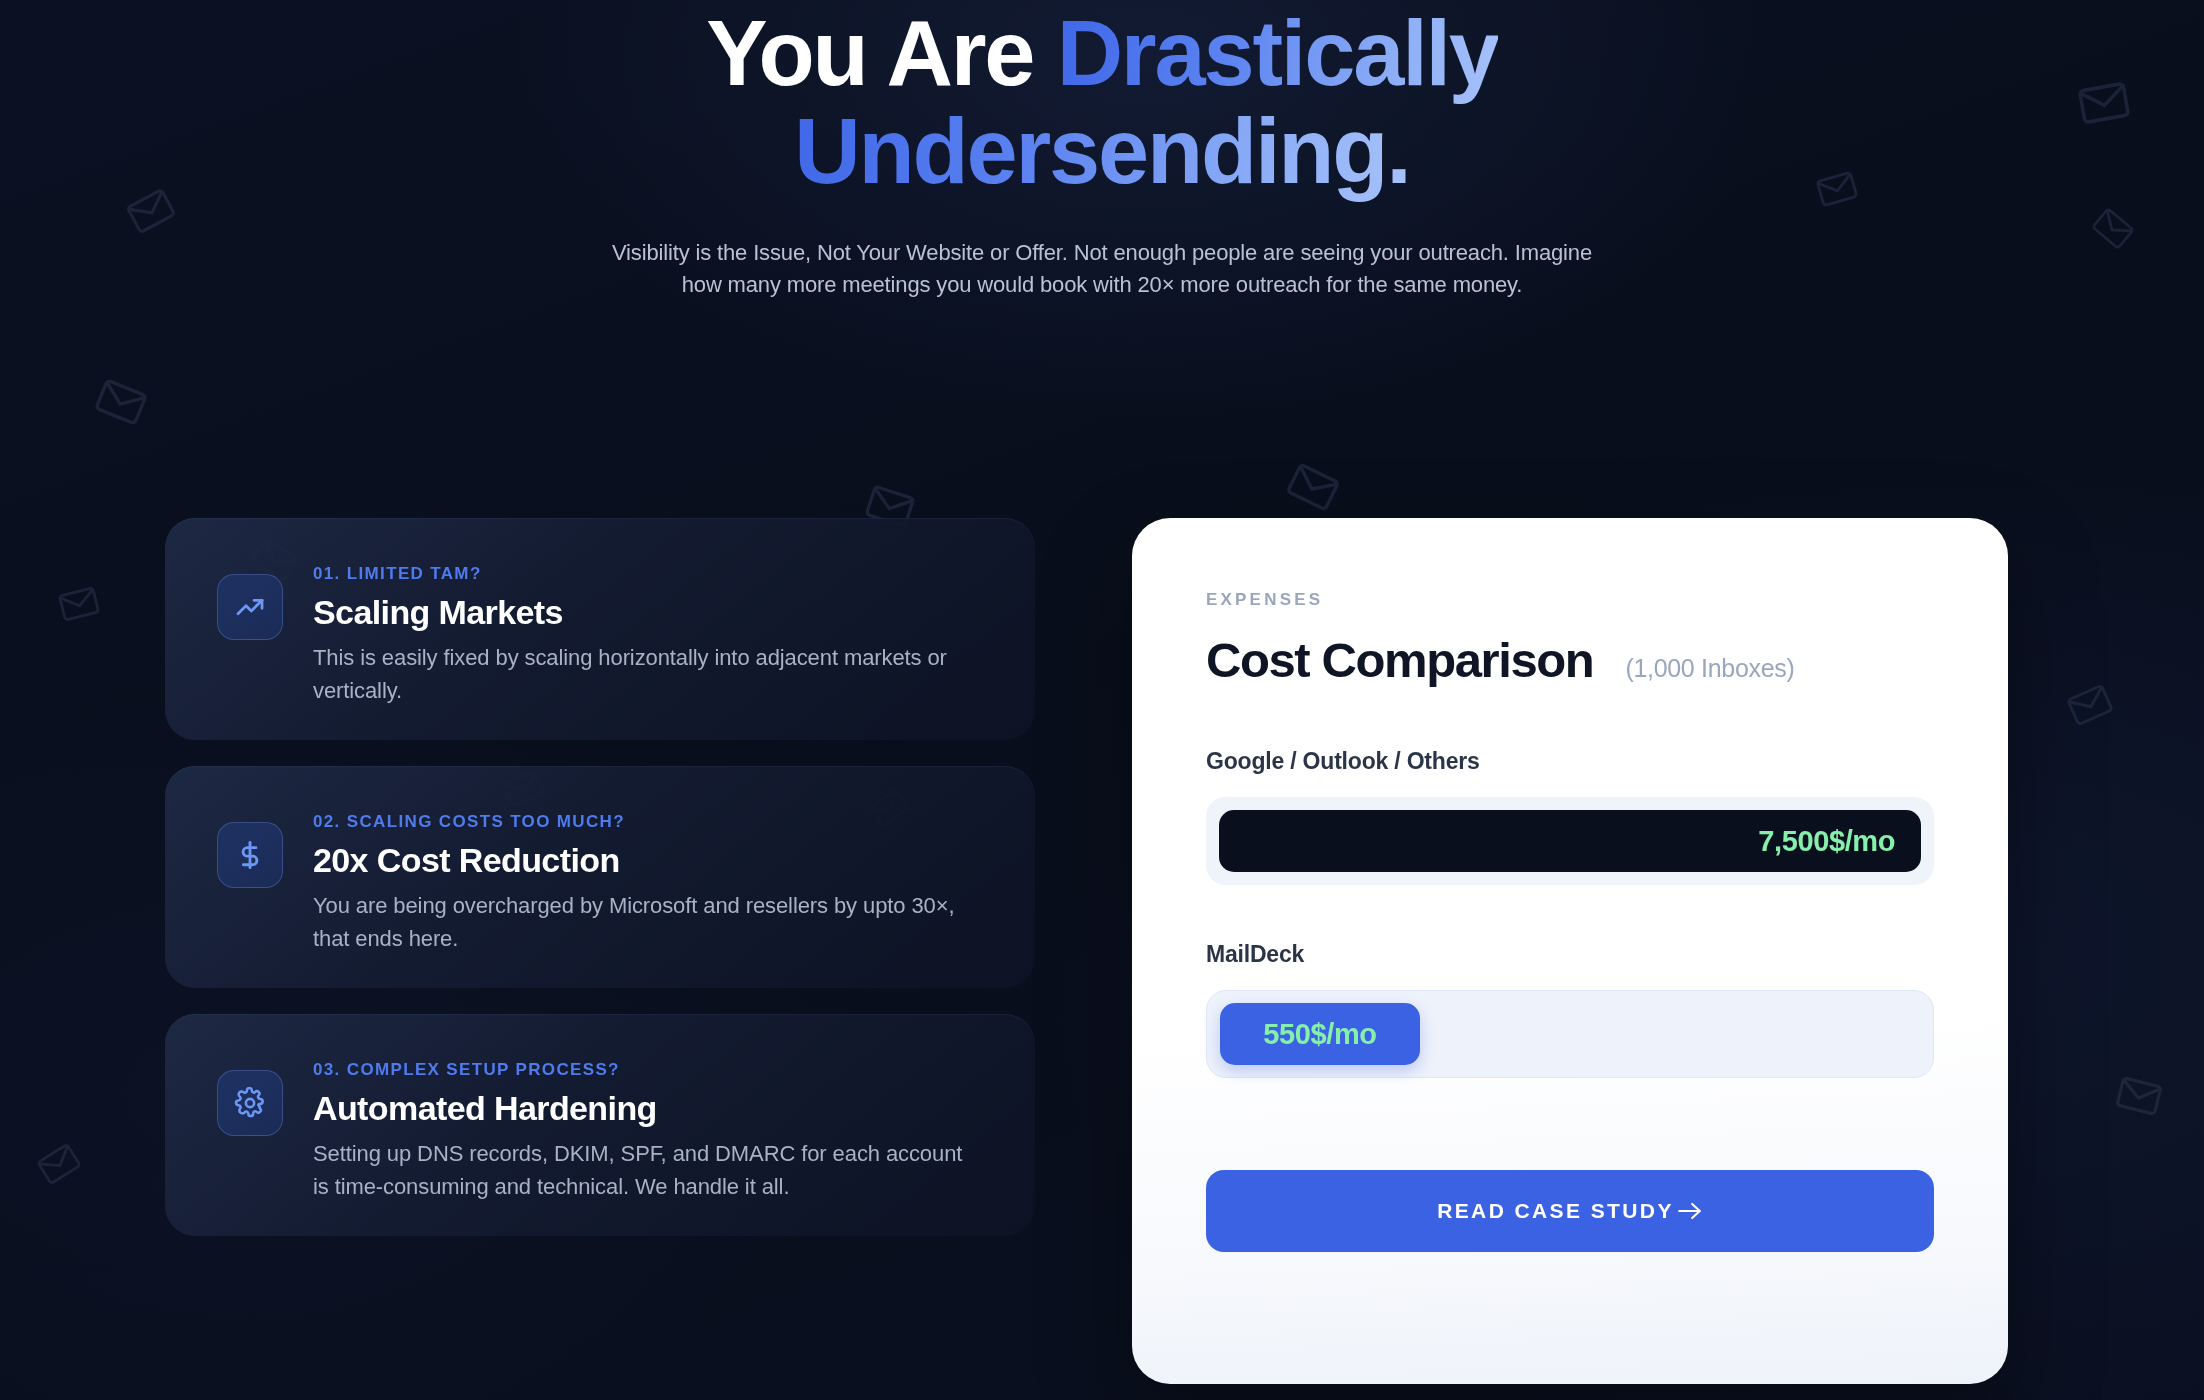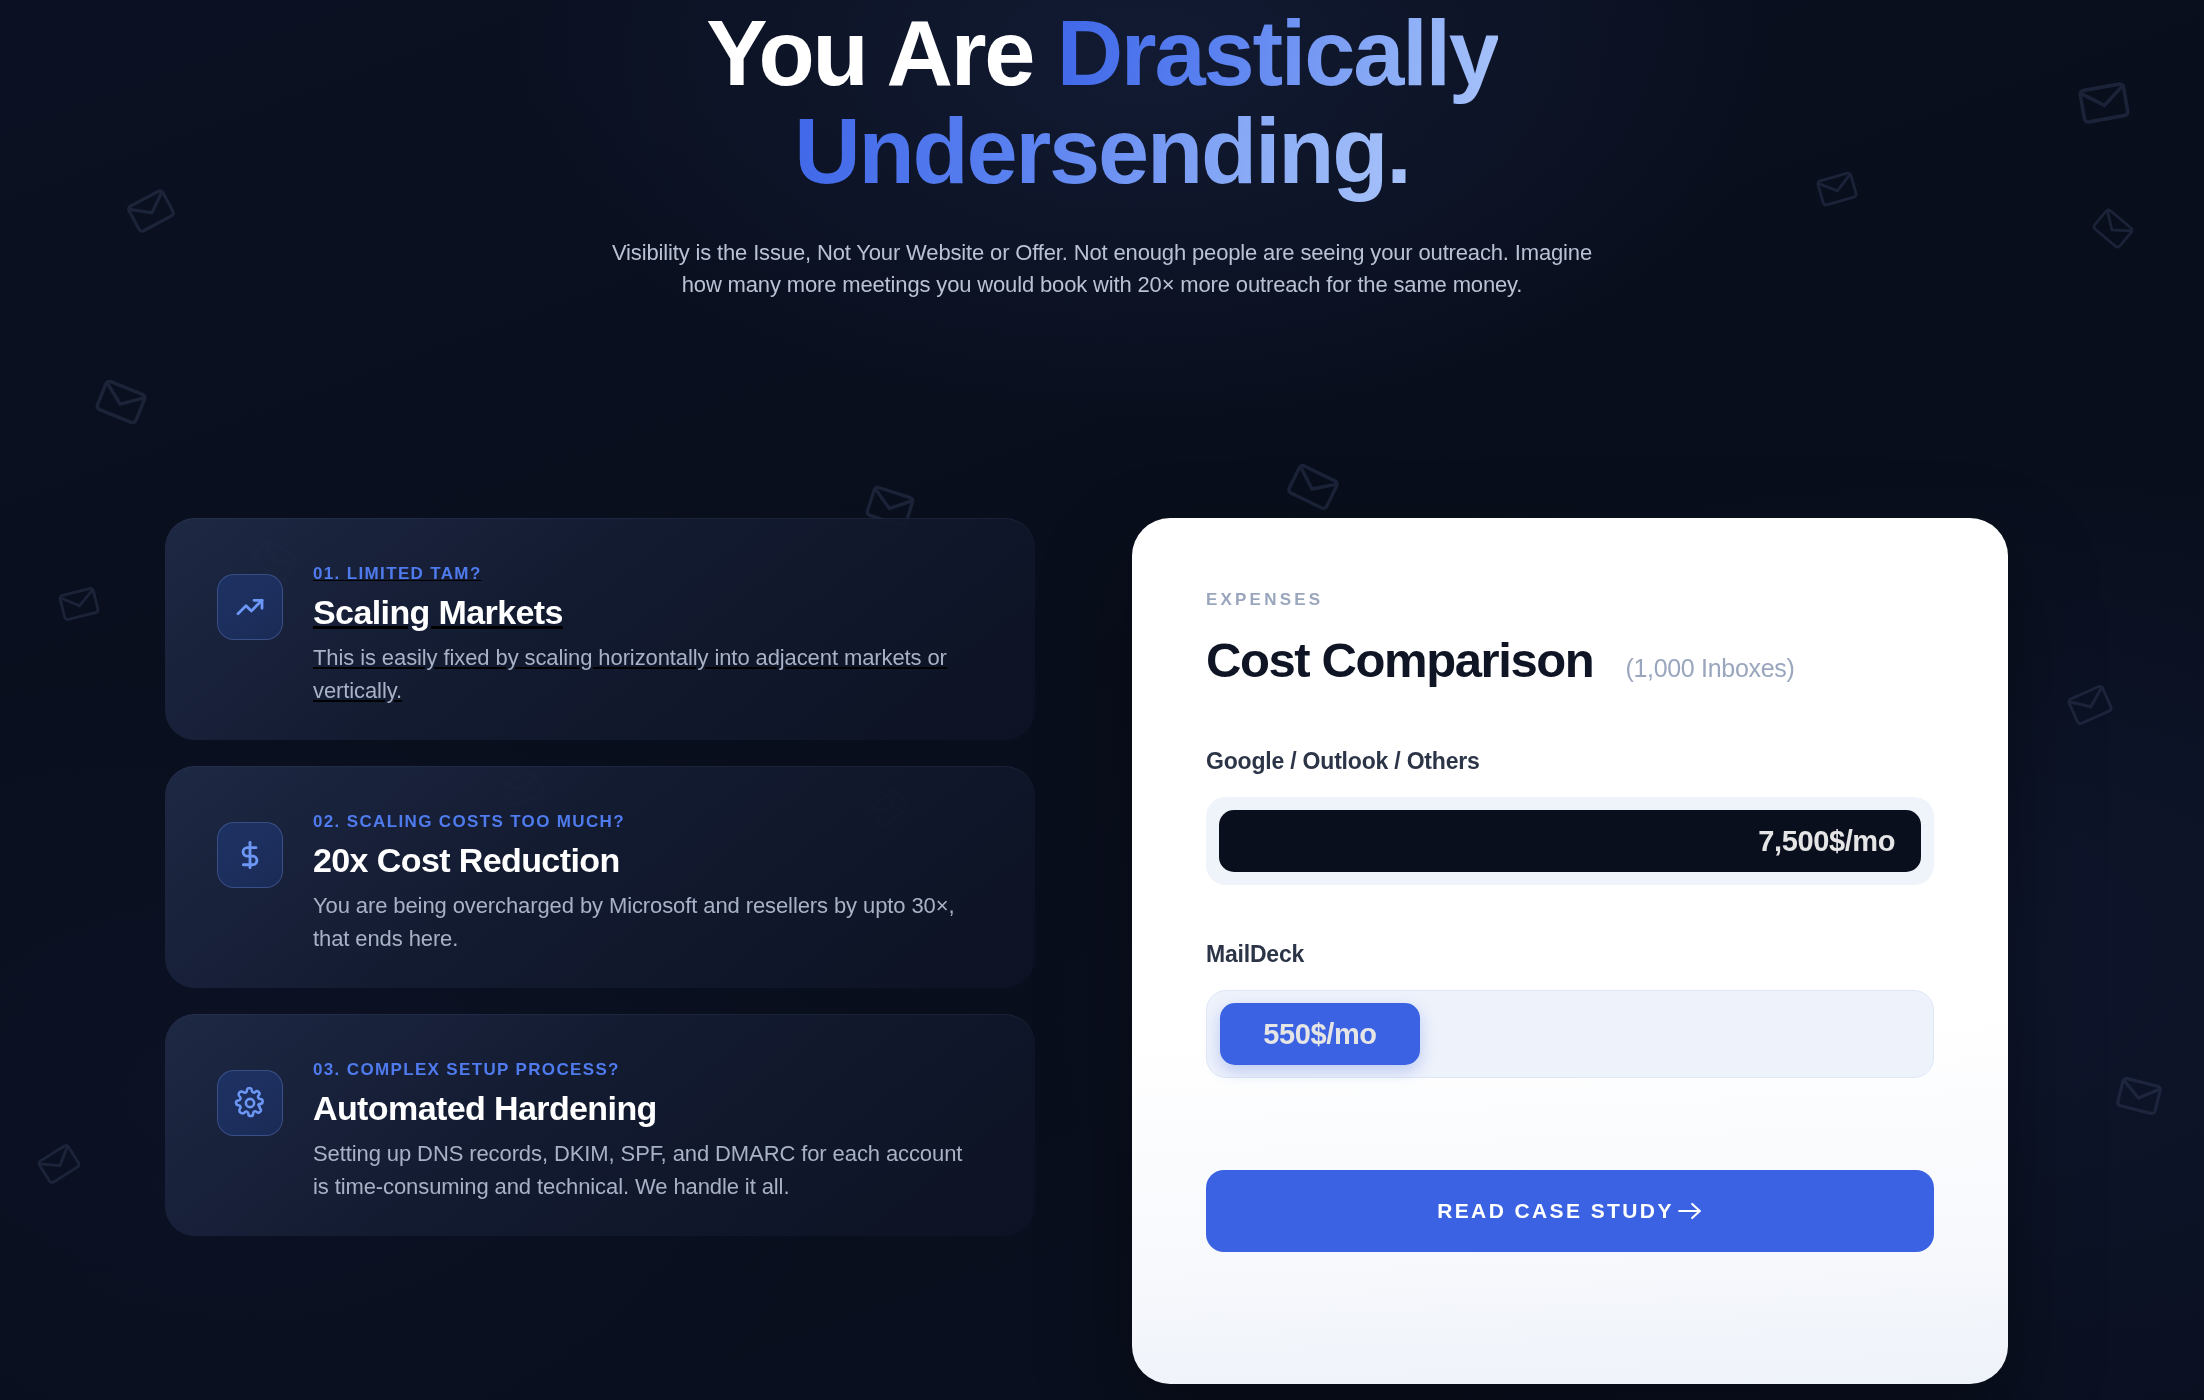--- a/index.html
+++ b/index.html
@@ -96,21 +96,21 @@
     background:
       linear-gradient(142deg, rgba(31,42,70,0.92) 0%, rgba(19,27,49,0.92) 46%, rgba(13,19,36,0.92) 100%);
     box-shadow: inset 0 1px 0 rgba(120,142,190,0.09);
     padding: 44px 52px 46px 52px;
     display: flex;
     gap: 30px;
     align-items: flex-start;
     overflow: hidden;
   }
   .card + .card { margin-top: 26px; }
-  .card-1 { height: 222px; text-decoration: underline; }
+  .card-1 { height: 222px; }
   .card-2 { height: 222px; }
   .card-3 { height: 222px; }
 
   .card-icon {
     flex: 0 0 auto;
     width: 66px;
     height: 66px;
     border-radius: 17px;
     background: linear-gradient(145deg, #1e3263 0%, #1b2b57 100%);
     border: 1px solid rgba(110,142,215,0.34);
@@ -207,21 +207,21 @@
   }
   .bar-fill {
     height: 62px;
     border-radius: 15px;
     display: flex;
     align-items: center;
     justify-content: flex-end;
     padding: 0 26px;
     font-size: 29px;
     font-weight: 700;
-    color: #e5e5e5;
+    color: #86efac;
     letter-spacing: -0.4px;
   }
   .bar-fill.dark {
     width: 100%;
     background: #0a0f1e;
   }
   .bar-fill.blue {
     width: 200px;
     background: #3b62e2;
     justify-content: center;

